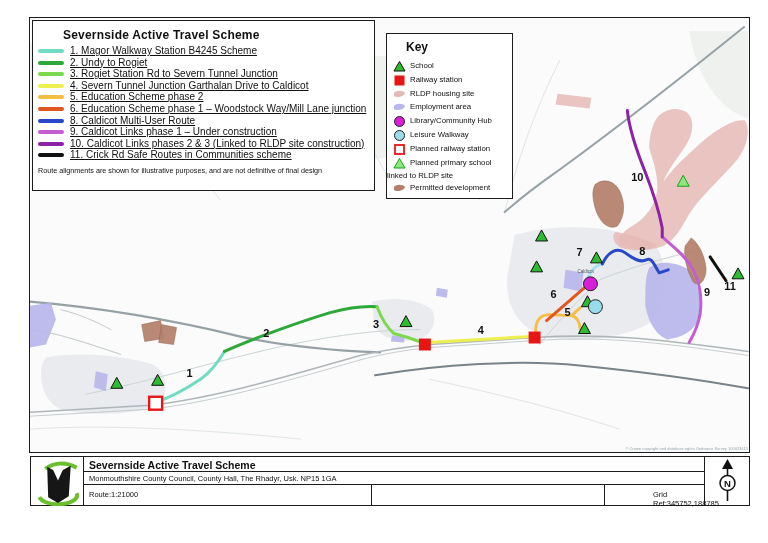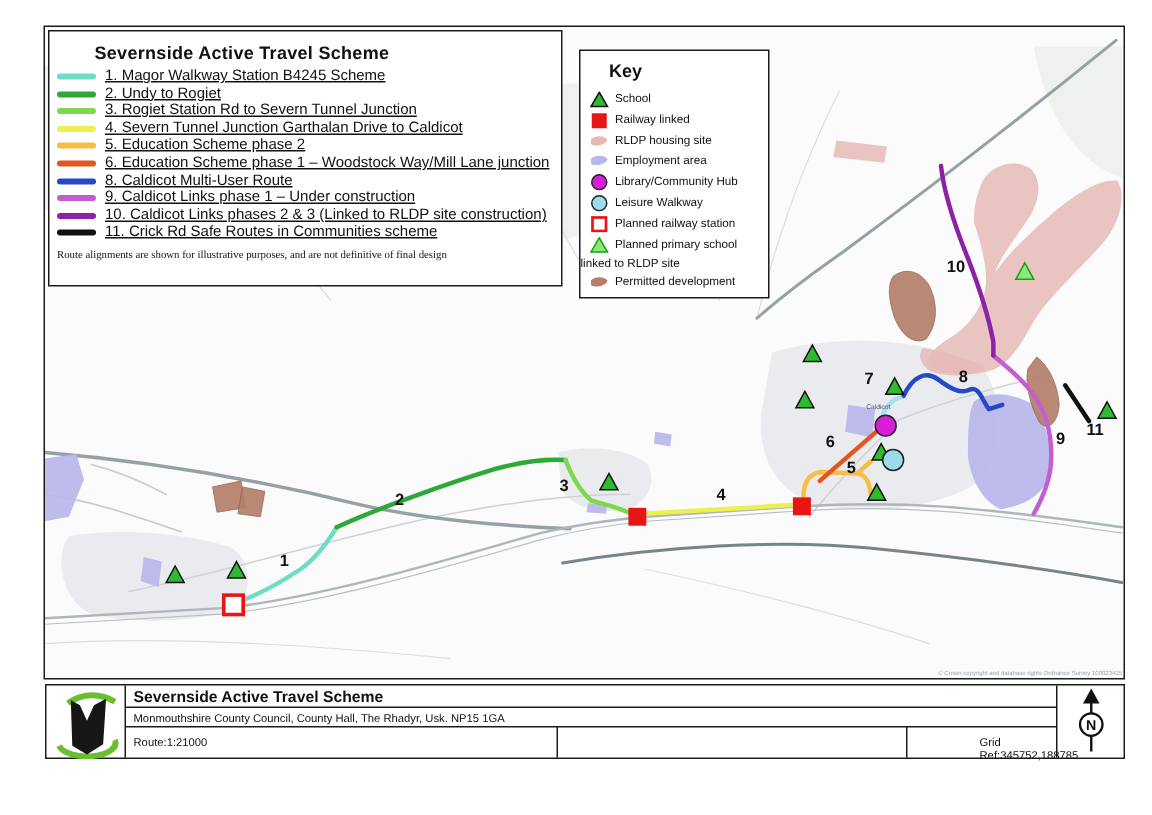--- a/index.html
+++ b/index.html
@@ -9,21 +9,21 @@
   
   #map-frame{left:29px;top:17px;width:721px;height:436px;border:1.6px solid #1c1c1c;
              background:#fafbfa;box-sizing:border-box;}
   #map-svg{position:absolute;left:0;top:0;width:100%;height:100%;}
   
   #legend-box{left:32px;top:20px;width:343px;height:171px;background:#fff;
               border:1.4px solid #1c1c1c;box-sizing:border-box;z-index:5;}
   #legend-title{font-size:12px;font-weight:bold;margin:7px 0 5px 30px;letter-spacing:.2px;}
   .lg-item{display:flex;align-items:flex-start;margin:0 0 3.6px 5px;font-size:10px;line-height:8px;text-decoration:underline;}
   .lg-swatch{display:inline-block;width:26px;height:4px;border-radius:2.5px;margin:2px 6px 0 0;flex-shrink:0;}
-  #legend-note{font-size:7.2px;margin:7px 0 0 5px;font-family:Liberation Serif, serif;}
+  #legend-note{font-size:7.2px;margin:7px 0 0 5px;}
   
   #key-box{left:386px;top:33px;width:127px;height:166px;background:#fff;
            border:1.4px solid #1c1c1c;box-sizing:border-box;z-index:5;}
   #key-title{font-size:12px;font-weight:bold;margin:6px 0 7px 19px;}
   .key-item{display:flex;align-items:flex-start;margin:0 0 2.8px 6px;font-size:7.8px;line-height:9px;}
   .key-icon{width:13px;height:11px;margin-right:4px;flex-shrink:0;}
   .key-sub{font-size:7.8px;line-height:9px;margin-bottom:2.8px;}
   
   #map-copyright{right:20px;top:446px;font-size:4px;color:#9aa6ad;z-index:6;}
   
@@ -174,21 +174,21 @@
       <div class="key-item">
         <svg viewBox="0 0 13 11" class="key-icon">
           <polygon points="6.5,0.5 12,10 1,10" fill="#2fbb2f" stroke="#111111" stroke-width="1"></polygon>
         </svg>
         <span>School</span>
       </div>
       <div class="key-item">
         <svg viewBox="0 0 13 11" class="key-icon">
           <rect x="1.5" y="0.5" width="10" height="10" fill="#e81515"></rect>
         </svg>
-        <span>Railway linked</span>
+        <span>Railway station</span>
       </div>
       <div class="key-item">
         <svg viewBox="0 0 13 11" class="key-icon">
           <path d="M1,4 C3,1 10,1 12,4 C11,8 3,9 1,7 Z" fill="#e5bab6"></path>
         </svg>
         <span>RLDP housing site</span>
       </div>
       <div class="key-item">
         <svg viewBox="0 0 13 11" class="key-icon">
           <path d="M1,4 C3,1 10,1 12,4 C11,8 3,9 1,7 Z" fill="#b9b6ec"></path>

